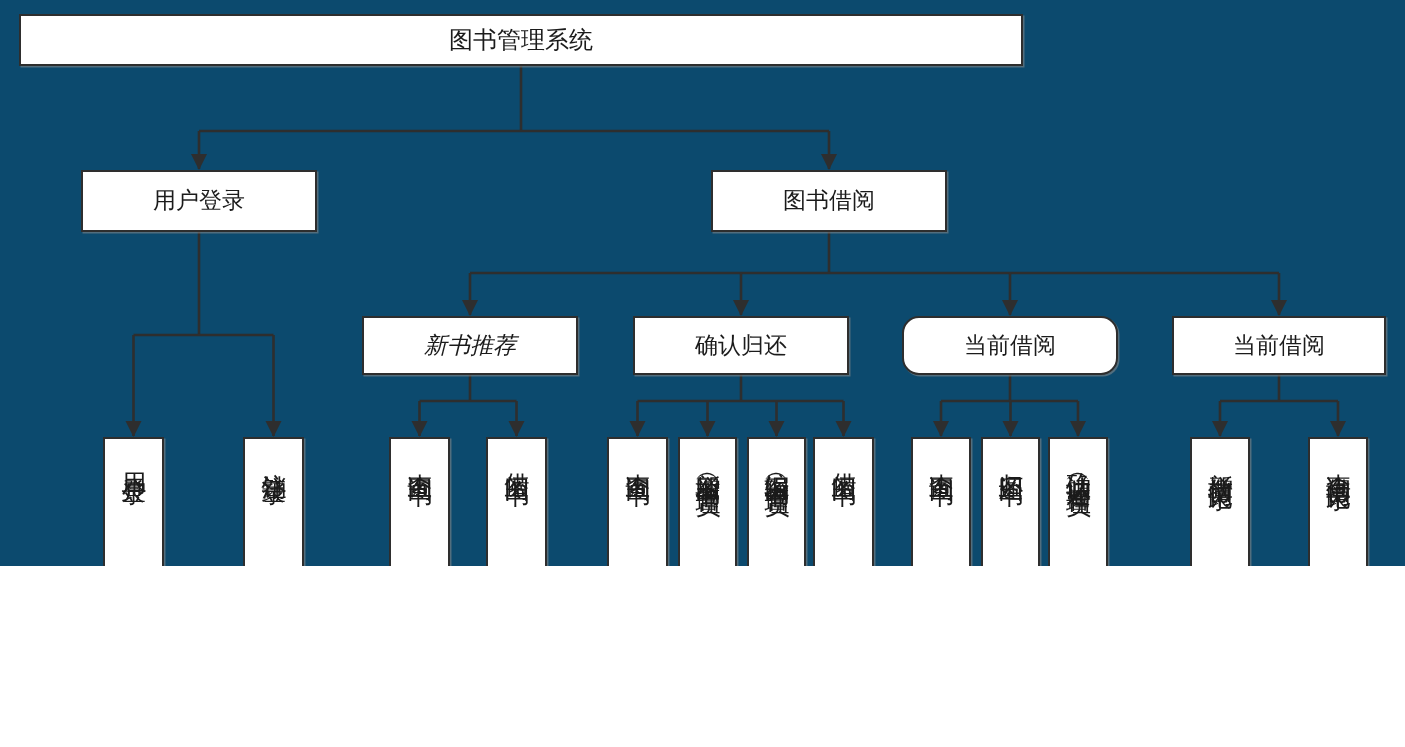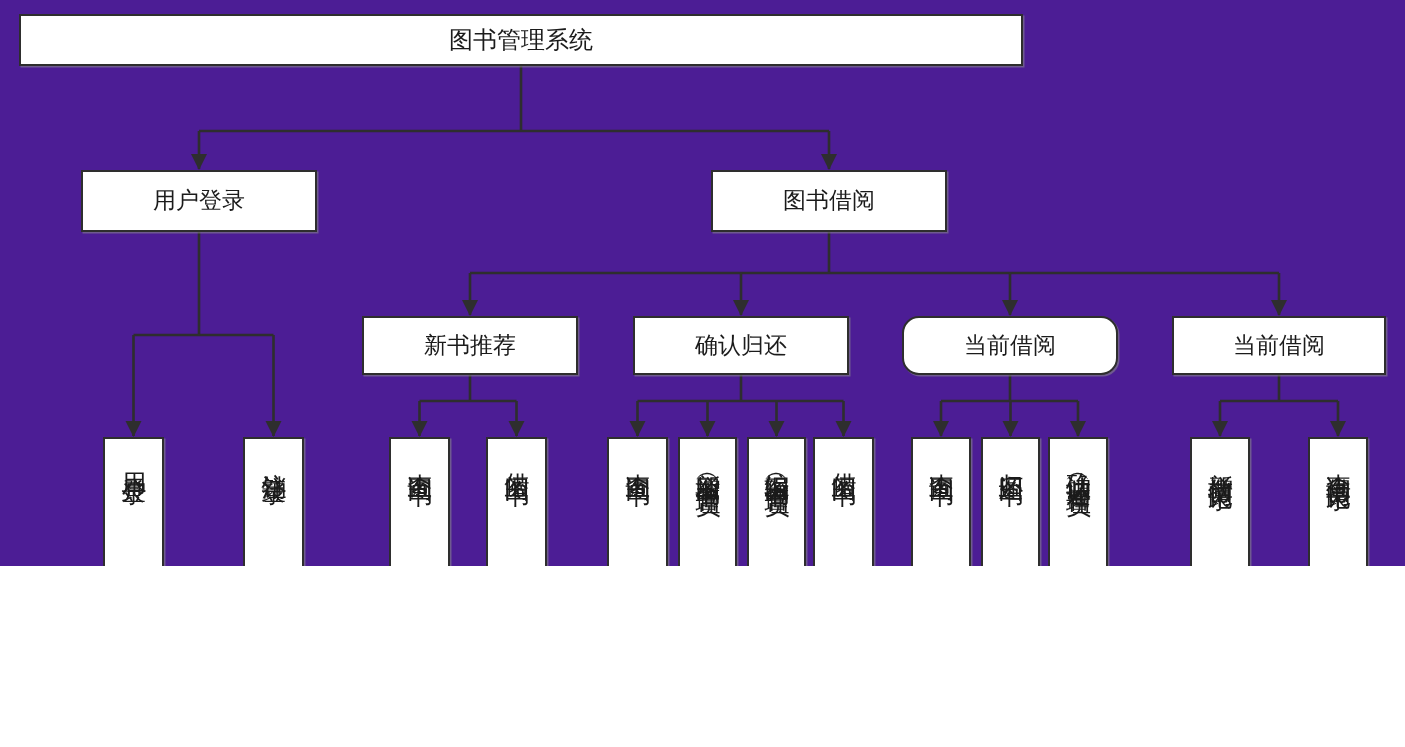--- a/index.html
+++ b/index.html
@@ -7,21 +7,21 @@
     padding: 0;
     background: #ffffff;
   }
   body {
     font-family: "DejaVu Sans", "Liberation Sans", sans-serif;
   }
   #canvas {
     position: relative;
     width: 1405px;
     height: 566px;
-    background: #4c1d95;
+    background: #0c4a6e;
     overflow: hidden;
   }
   svg.edges {
     position: absolute;
     left: 0;
     top: 0;
     width: 1405px;
     height: 747px;
     pointer-events: none;
   }
@@ -129,21 +129,21 @@
   <div id="node-layer">
       <div class="node horiz root" style="left: 19px; top: 14px; width: 1004px; height: 52px;">
         <span class="label">图书管理系统</span>
       </div>
       <div class="node horiz" style="left: 81px; top: 170px; width: 236px; height: 62px;">
         <span class="label">用户登录</span>
       </div>
       <div class="node horiz" style="left: 711px; top: 170px; width: 236px; height: 62px;">
         <span class="label">图书借阅</span>
       </div>
-      <div class="node horiz" style="left: 362px; top: 316px; width: 216px; height: 59px;">
+      <div class="node horiz" style="left: 362px; top: 316px; width: 216px; height: 59px; font-style: italic;">
         <span class="label">新书推荐</span>
       </div>
       <div class="node horiz" style="left: 633px; top: 316px; width: 216px; height: 59px;">
         <span class="label">确认归还</span>
       </div>
       <div class="node horiz" style="left: 902px; top: 316px; width: 216px; height: 59px; border-radius: 17px;">
         <span class="label">当前借阅</span>
       </div>
       <div class="node horiz" style="left: 1172px; top: 316px; width: 214px; height: 59px;">
         <span class="label">当前借阅</span>

